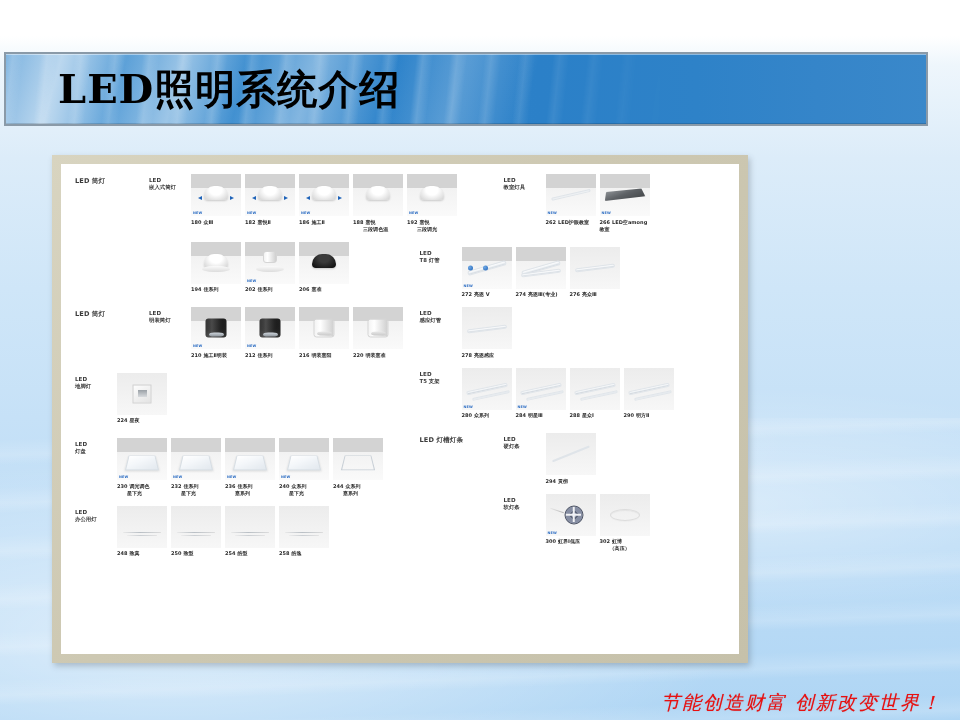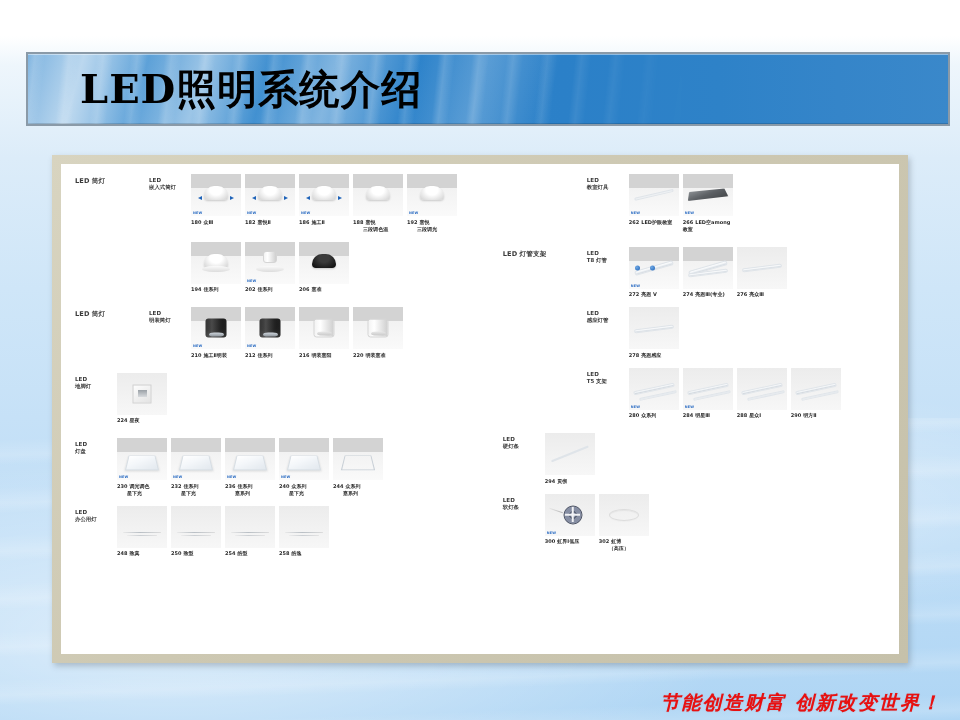--- a/index.html
+++ b/index.html
@@ -39,21 +39,21 @@
         rgba(255,255,255,0) 0px,
         rgba(255,255,255,.18) 10px,
         rgba(255,255,255,0) 26px,
         rgba(255,255,255,0) 48px);
     pointer-events: none;
   }
 
   
   #title-banner {
     position: absolute;
-    left: 26px; top: 52px;
+    left: 4px; top: 52px;
     width: 924px; height: 74px;
     border: 2px solid #8a9aa8;
     background:
       linear-gradient(105deg,
         rgba(255,255,255,.00) 0%,
         rgba(255,255,255,.55) 6%,
         rgba(255,255,255,.05) 13%,
         rgba(255,255,255,.45) 19%,
         rgba(255,255,255,.02) 26%,
         rgba(255,255,255,.38) 33%,
@@ -90,21 +90,21 @@
     font-size: 40px;
     letter-spacing: 1px;
     color: #000000;
     white-space: nowrap;
   }
 
   
   #catalog-frame {
     position: absolute;
     left: 52px; top: 155px;
-    width: 856px; height: 508px;
+    width: 696px; height: 508px;
     background: linear-gradient(135deg, #d8d4c0 0%, #cdc8b2 45%, #c6c1aa 100%);
     padding: 9px;
     box-shadow: 2px 3px 6px rgba(60,70,80,.28);
   }
   #catalog-page {
     position: relative;
     width: 100%; height: 100%;
     background: #ffffff;
     overflow: hidden;
   }
@@ -317,21 +317,21 @@
     letter-spacing: .05px;
   }
   .caption .num { color: #2a2a2a; }
   .caption .sub { display: block; padding-left: 10px; }
 
   
   #footer-slogan {
     position: absolute;
     right: 18px; bottom: 4px;
     font-family: "DejaVu Serif", "Liberation Serif", serif;
-    font-weight: bold;
+    font-weight: normal;
     font-style: italic;
     font-size: 19px;
     color: #e81010;
     letter-spacing: 2px;
     text-shadow: 0 0 1px rgba(200,0,0,.4);
     white-space: nowrap;
   }
 </style>
 </head>
 <body>
@@ -763,21 +763,20 @@
       <span class="num">266</span>
       <span> LED空among教室</span>
       
     </div>
   </div>
     </div>
   </div>
     </div>
   </div>
   <div class="section">
-    <div class="section-title rightcol">LED 灯管支架</div>
     <div class="groups">
 
   <div class="group">
     <div class="group-title">
                     <span class="en">LED</span>
        <span class="cn">T8 灯管</span>
                   </div>
     <div class="items">
 
   <div class="item">
@@ -907,20 +906,21 @@
       <span class="num">290</span>
       <span> 明方Ⅱ</span>
       
     </div>
   </div>
     </div>
   </div>
     </div>
   </div>
   <div class="section">
+    <div class="section-title rightcol">LED 灯槽灯条</div>
     <div class="groups">
 
   <div class="group">
     <div class="group-title">
                     <span class="en">LED</span>
        <span class="cn">硬灯条</span>
                   </div>
     <div class="items">
 
   <div class="item">

